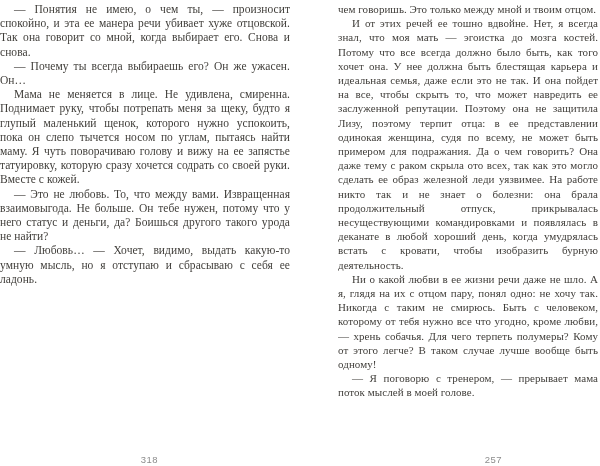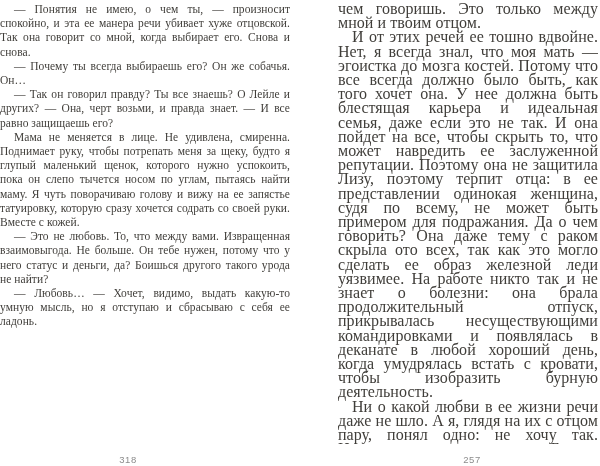--- a/index.html
+++ b/index.html
@@ -33,58 +33,57 @@
   }
   .text-col.left {
     left: 0px;
     width: 290px;
     font-size: 11.5px;
     line-height: 14.2px;
   }
   .text-col.right {
     left: 338px;
     width: 260px;
-    font-size: 16px;
+    font-size: 11px;
     line-height: 14.2px;
   }
   .para {
     margin: 0;
     padding: 0;
     text-indent: 14px;
   }
   .para.noindent {
     text-indent: 0;
   }
   .page-number {
     position: absolute;
     top: 454px;
     width: 60px;
-    text-align: center;
+    text-align: right;
     font-family: "Liberation Sans", "DejaVu Sans", sans-serif;
     font-size: 9.5px;
     color: #8c8c8c;
     letter-spacing: 0.5px;
   }
   .page-number.left {
     left: 98px;
   }
   .page-number.right {
     left: 442px;
   }
 </style>
 </head>
 <body>
 
 <div class="spread">
 
   <div class="page">
     <div class="text-col left">
         <p class="para">— Понятия не имею, о чем ты, — произносит спокойно, и эта ее манера речи убивает хуже отцовской. Так она говорит со мной, когда выбирает его. Снова и снова.</p>
-        <p class="para">— Почему ты всегда выбираешь его? Он же собачья. Он…</p>
-        <p class="para">— Так он говорил правду? Ты все знаешь? О Лейле и других? — Она, черт возьми, и правда знает. — И все равно защищаешь его?</p>
+        <p class="para">— Почему ты всегда выбираешь его? Он же ужасен. Он…</p>
         <p class="para">Мама не меняется в лице. Не удивлена, смиренна. Поднимает руку, чтобы потрепать меня за щеку, будто я глупый маленький щенок, которого нужно успокоить, пока он слепо тычется носом по углам, пытаясь найти маму. Я чуть поворачиваю голову и вижу на ее запястье татуировку, которую сразу хочется содрать со своей руки. Вместе с кожей.</p>
         <p class="para">— Это не любовь. То, что между вами. Извращенная взаимовыгода. Не больше. Он тебе нужен, потому что у него статус и деньги, да? Боишься другого такого урода не найти?</p>
         <p class="para">— Любовь… — Хочет, видимо, выдать какую-то умную мысль, но я отступаю и сбрасываю с себя ее ладонь.</p>
       </div>
     <div class="page-number left">318</div>
   </div>
 
   <div class="page">
     <div class="text-col right">
         <p class="para noindent">чем говоришь. Это только между мной и твоим отцом.</p>

